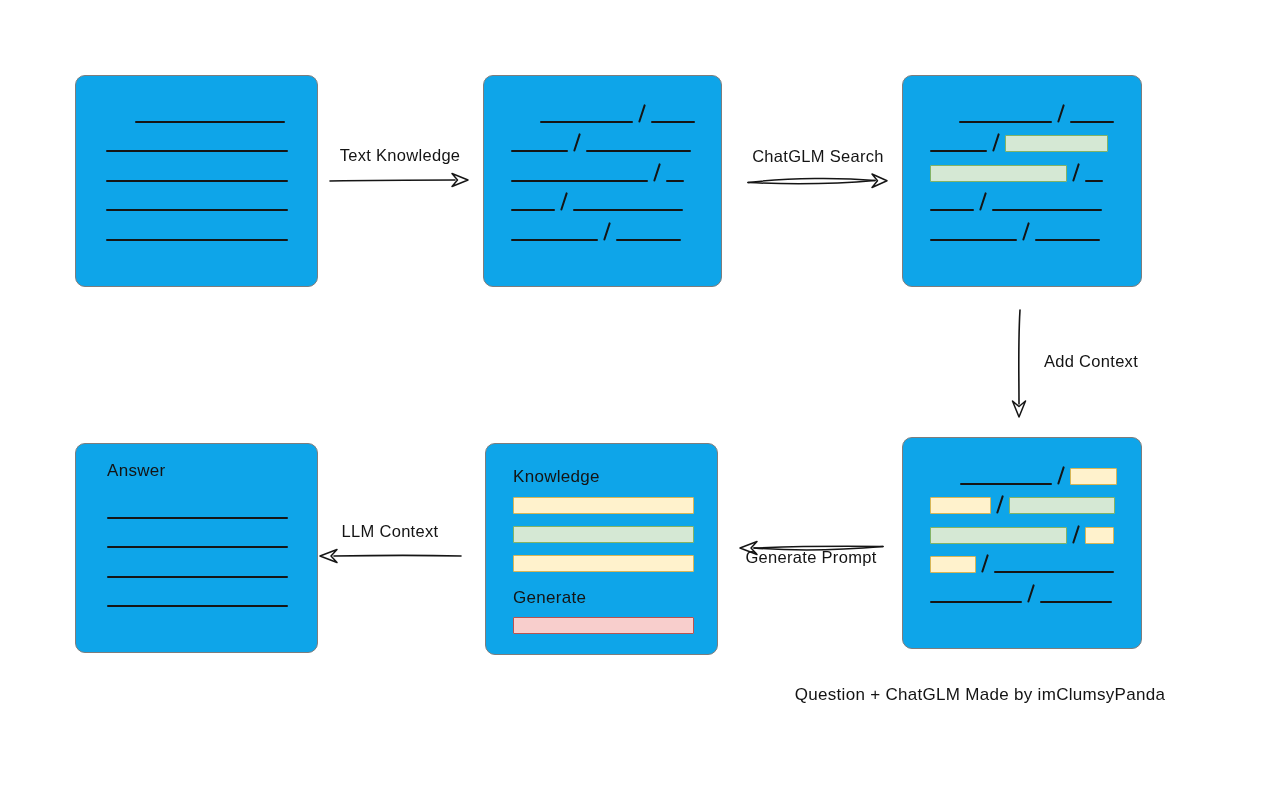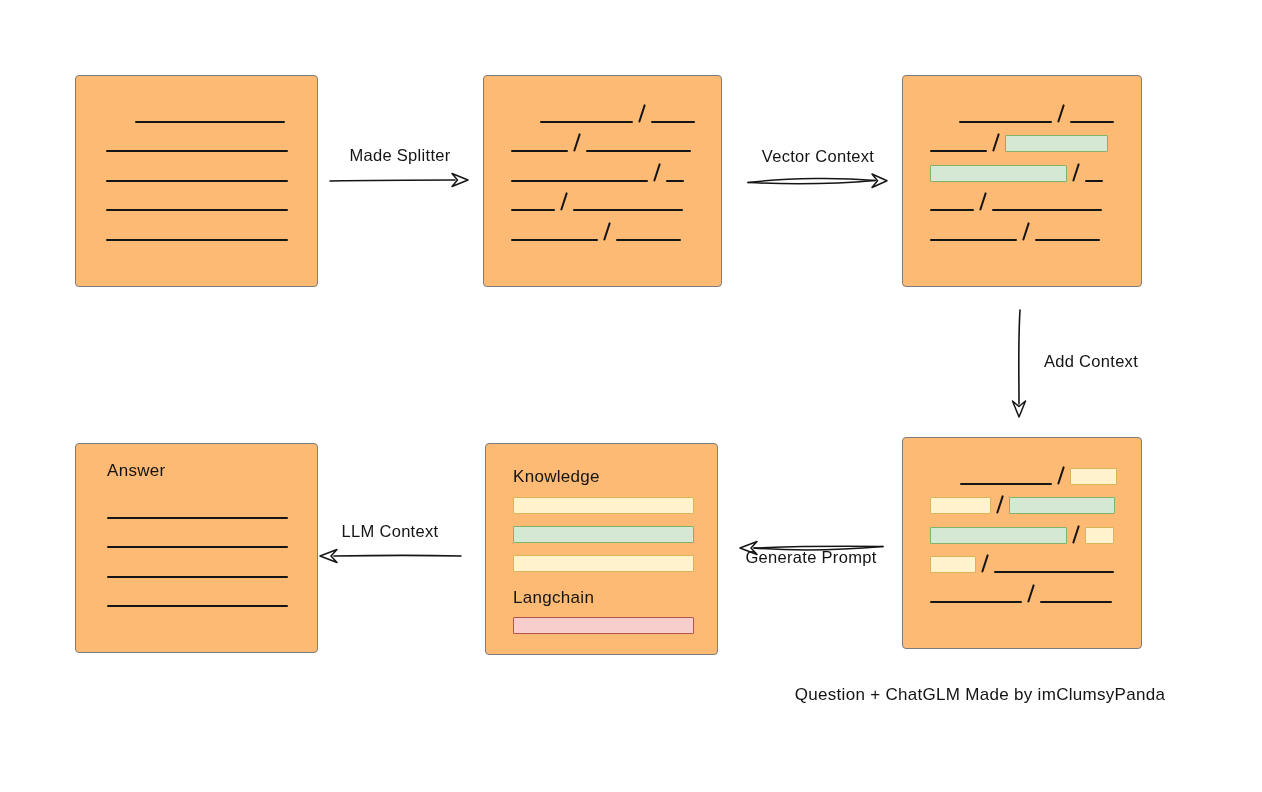--- a/index.html
+++ b/index.html
@@ -4,22 +4,22 @@
 <style>
   html,body{margin:0;padding:0;}
   body{
     width:1262px;height:792px;background:#ffffff;overflow:hidden;
     font-family:"Liberation Sans","DejaVu Sans",sans-serif;color:#141414;
   }
   #canvas{position:relative;width:1262px;height:792px;background:#ffffff;}
 
   
   .box{
-    position:absolute;background:#fdba74;
-    border:1.4px solid #7d7d7d;border-radius:4px;
+    position:absolute;background:#0ea5e9;
+    border:1.4px solid #7d7d7d;border-radius:10px;
     box-sizing:border-box;
   }
   .rows{padding:17px 0 0 27px;}
   .seg-row{height:29.6px;display:flex;align-items:flex-end;}
   .seg-line{height:2px;background:#151515;border-radius:1px;}
   .seg-slash{
     width:2.2px;height:19px;background:#151515;border-radius:1px;
     transform:rotate(18deg);margin:0 8px 0 8px;flex:0 0 auto;
   }
   .seg-bar{height:15px;border:1.5px solid;border-radius:1px;box-sizing:content-box;}
@@ -167,21 +167,21 @@
         </div>
       </div>
   </div>
 
   <div class="box" style="left:485px;top:443px;width:233px;height:212px;">
     <div class="prompt-inner">
       <div class="box-label">Knowledge</div>
       <div class="seg-bar bar-yellow bar-1"></div>
       <div class="seg-bar bar-green bar-2"></div>
       <div class="seg-bar bar-yellow bar-3"></div>
-      <div class="box-label q-label">Langchain</div>
+      <div class="box-label q-label">Generate</div>
       <div class="seg-bar bar-red bar-q"></div>
     </div>
   </div>
 
   <div class="box" style="left:75px;top:443px;width:243px;height:210px;">
     <div class="answer-inner">
       <div class="box-label">Answer</div>
       <div class="ans-rows">
           <div class="seg-row">
             <div class="seg-line" style="width: 181px;"></div>
@@ -198,30 +198,30 @@
         </div>
     </div>
   </div>
 
   <div class="arrow" style="left:328px;top:170px;">
     <svg width="142" height="20" viewBox="0 0 142 20">
       <path d="M2,11 C45,10.2 90,10 127,10" stroke="#151515" stroke-width="1.6" fill="none" stroke-linecap="round"></path>
       <path d="M124,3.5 L140,10 L124,16.5 L129.5,10 Z" stroke="#151515" stroke-width="1.5" fill="#ffffff" stroke-linejoin="round"></path>
     </svg>
   </div>
-  <div class="arrow-label" style="left:330px;top:146px;width:140px;">Made Splitter</div>
+  <div class="arrow-label" style="left:330px;top:146px;width:140px;">Text Knowledge</div>
 
   <div class="arrow" style="left:746px;top:171px;">
     <svg width="144" height="22" viewBox="0 0 144 22">
       <path d="M2,11.5 C45,6.5 95,6.5 129,9.5" stroke="#151515" stroke-width="1.5" fill="none" stroke-linecap="round"></path>
       <path d="M2,11.5 C45,13.5 95,12.5 129,9.5" stroke="#151515" stroke-width="1.5" fill="none" stroke-linecap="round"></path>
       <path d="M126,3 L141,9.8 L126,16.5 L131.5,9.8 Z" stroke="#151515" stroke-width="1.5" fill="#ffffff" stroke-linejoin="round"></path>
     </svg>
   </div>
-  <div class="arrow-label" style="left:746px;top:147px;width:144px;">Vector Context</div>
+  <div class="arrow-label" style="left:746px;top:147px;width:144px;">ChatGLM Search</div>
 
   <div class="arrow" style="left:1006px;top:308px;">
     <svg width="28" height="112" viewBox="0 0 28 112">
       <path d="M14,2 C12,35 13,65 13,96" stroke="#151515" stroke-width="1.6" fill="none" stroke-linecap="round"></path>
       <path d="M6.5,93 L13,109 L19.5,93 L13,98.5 Z" stroke="#151515" stroke-width="1.5" fill="#ffffff" stroke-linejoin="round"></path>
     </svg>
   </div>
   <div class="arrow-label" style="left:1036px;top:352px;width:110px;text-align:center;">Add Context</div>
 
   <div class="arrow" style="left:737px;top:538px;">

